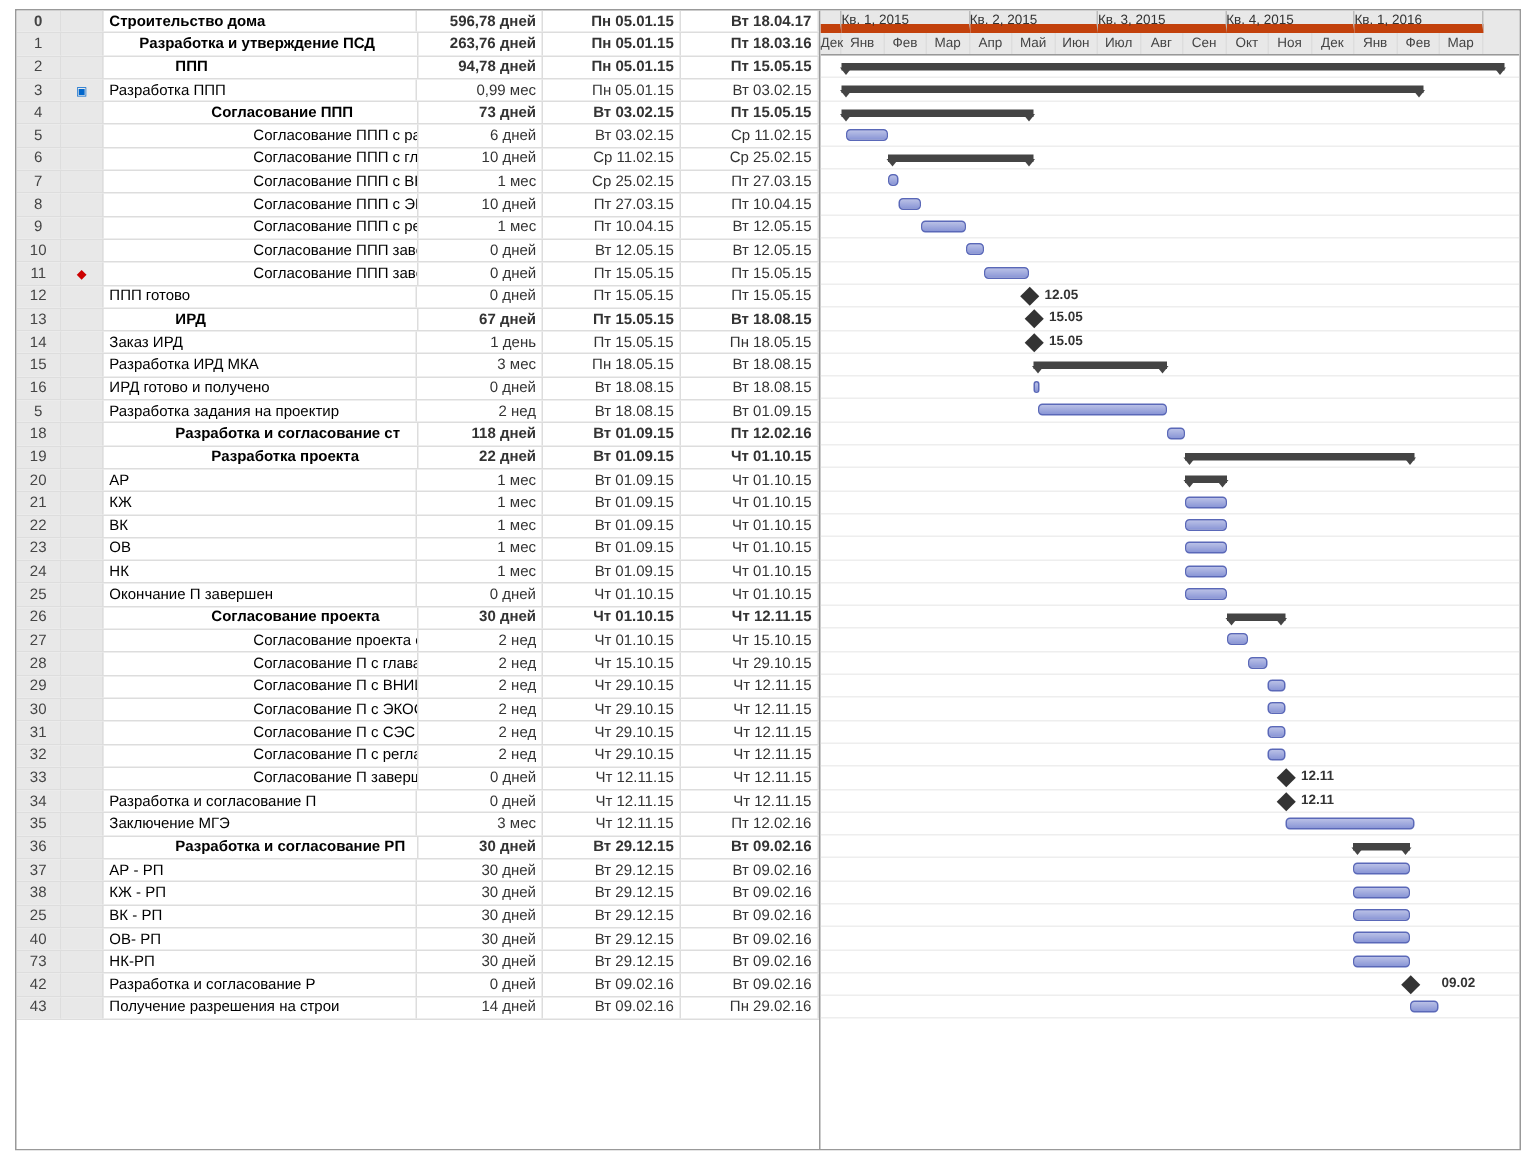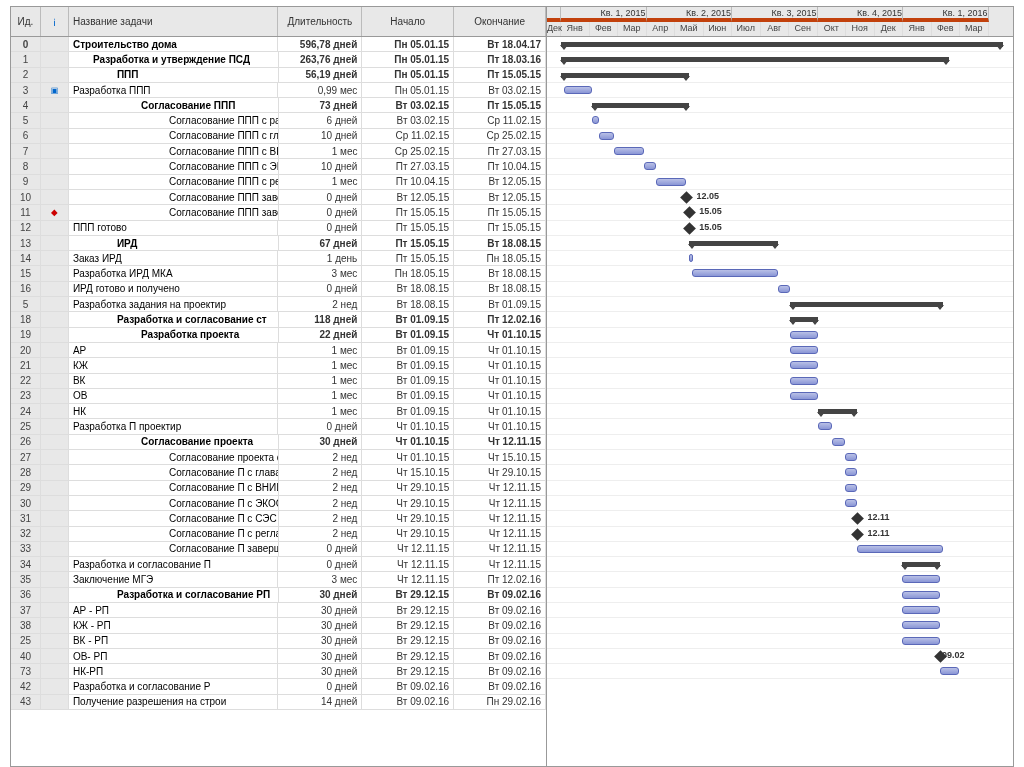--- a/index.html
+++ b/index.html
@@ -29,50 +29,40 @@
   .row.lvl3 .c.col-dur, .row.lvl3 .c.col-start, .row.lvl3 .c.col-end { font-weight: bold; }
   .row.lvl4 .c.col-name { }
   .row.lvl5 .c.col-name { padding-left: 100px; }
   .row .c.col-id { justify-content: center; background: #e8e8e8; color: #444; }
   .row .c.col-ind { justify-content: center; background: #e8e8e8; }
   .ind-icon { font-size: 8px; }
   .ind-red { color: #c00; font-weight: bold; }
   .ind-info { color: #0066cc; }
   .time-header { display: flex; flex-direction: column; height: 30px; border-bottom: 1px solid #999; background: #e8e8e8; }
   .time-header .tier { display: flex; height: 15px; }
-  .time-header .tier .q { border-right: 1px solid #bbb; border-bottom: 4px solid #c2410c; text-align: right; font-size: 9px; padding-top: 1px; color: #333; }
+  .time-header .tier .q { border-right: 1px solid #bbb; border-bottom: 6px solid #c2410c; text-align: left; font-size: 9px; padding-top: 1px; color: #333; }
   .time-header .tier .m { border-right: 1px solid #ddd; text-align: center; font-size: 9px; padding-top: 1px; color: #444; width: 28.5px; }
   .gantt-body { flex: 1; position: relative; overflow: hidden; }
   .gantt-row { height: 15.3px; border-bottom: 1px solid #eee; position: relative; }
   .bar-summary { position: absolute; height: 5px; background: #444; top: 5px; }
   .bar-summary::before, .bar-summary::after { content: ""; position: absolute; top: 3px; width: 0; height: 0; border-left: 4px solid transparent; border-right: 4px solid transparent; border-top: 5px solid #444; }
   .bar-summary::before { left: -1px; }
   .bar-summary::after { right: -1px; }
   .bar-task { position: absolute; height: 8px; background: linear-gradient(#b9c0e6, #8a96d6); border: 1px solid #5a68b8; border-radius: 3px; top: 3px; }
   .milestone { position: absolute; width: 9px; height: 9px; background: #333; transform: rotate(45deg); top: 3px; }
   .ms-label { position: absolute; font-size: 9px; font-weight: bold; top: 1px; color: #333; }
   .footer-caption { padding: 10px 14px; font-size: 26px; font-weight: bold; color: #c7c7c7; text-shadow: 1px 1px 0 #fff, -1px -1px 0 #888; letter-spacing: 0.5px; font-family: "Segoe UI", Arial, sans-serif; text-transform: uppercase; }
 </style>
 </head>
 <body>
 
 <div class="app">
   <div class="content">
 
     <div class="left-pane">
-      <div class="grid-header">
-        <div class="col col-id">Ид.</div>
-        <div class="col col-ind">
-            <span class="ind-info">ℹ</span>
-          </div>
-        <div class="col col-name">Название задачи</div>
-        <div class="col col-dur">Длительность</div>
-        <div class="col col-start">Начало</div>
-        <div class="col col-end">Окончание</div>
-      </div>
       <div class="grid-body" id="grid-body">
           <div class="row lvl0">
             <div class="c col-id">0</div>
             <div class="c col-ind"></div>
             <div class="c col-name">Строительство дома</div>
             <div class="c col-dur">596,78 дней</div>
             <div class="c col-start">Пн 05.01.15</div>
             <div class="c col-end">Вт 18.04.17</div>
           </div>
           <div class="row lvl1">
@@ -80,21 +70,21 @@
             <div class="c col-ind"></div>
             <div class="c col-name">Разработка и утверждение ПСД</div>
             <div class="c col-dur">263,76 дней</div>
             <div class="c col-start">Пн 05.01.15</div>
             <div class="c col-end">Пт 18.03.16</div>
           </div>
           <div class="row lvl2">
             <div class="c col-id">2</div>
             <div class="c col-ind"></div>
             <div class="c col-name">ППП</div>
-            <div class="c col-dur">56,19 дней</div>
+            <div class="c col-dur">94,78 дней</div>
             <div class="c col-start">Пн 05.01.15</div>
             <div class="c col-end">Пт 15.05.15</div>
           </div>
           <div class="row lvl4">
             <div class="c col-id">3</div>
             <div class="c col-ind">
               <span class="ind-icon ind-info">▣</span>
             </div>
             <div class="c col-name">Разработка ППП</div>
             <div class="c col-dur">0,99 мес</div>
@@ -267,21 +257,21 @@
             <div class="c col-id">24</div>
             <div class="c col-ind"></div>
             <div class="c col-name">НК</div>
             <div class="c col-dur">1 мес</div>
             <div class="c col-start">Вт 01.09.15</div>
             <div class="c col-end">Чт 01.10.15</div>
           </div>
           <div class="row lvl4">
             <div class="c col-id">25</div>
             <div class="c col-ind"></div>
-            <div class="c col-name">Разработка П проектир</div>
+            <div class="c col-name">Окончание П завершен</div>
             <div class="c col-dur">0 дней</div>
             <div class="c col-start">Чт 01.10.15</div>
             <div class="c col-end">Чт 01.10.15</div>
           </div>
           <div class="row lvl3">
             <div class="c col-id">26</div>
             <div class="c col-ind"></div>
             <div class="c col-name">Согласование проекта</div>
             <div class="c col-dur">30 дней</div>
             <div class="c col-start">Чт 01.10.15</div>
@@ -576,21 +566,21 @@
             <div class="bar-task" style="left:354.575px;width:38.47500000000004px"></div>
           </div>
           <div class="gantt-row">
             <div class="bar-task" style="left:354.575px;width:38.47500000000004px"></div>
           </div>
           <div class="gantt-row">
             <div class="bar-task" style="left:354.575px;width:38.47500000000004px"></div>
           </div>
           <div class="gantt-row">
             <div class="milestone" style="left:389.05px"></div>
-            <div class="ms-label" style="left:395px">09.02</div>
+            <div class="ms-label" style="left:414px">09.02</div>
           </div>
           <div class="gantt-row">
             <div class="bar-task" style="left:393.05px;width:18.52499999999996px"></div>
           </div>
         </div>
     </div>
   </div>
 </div>
 
 </body></html>

